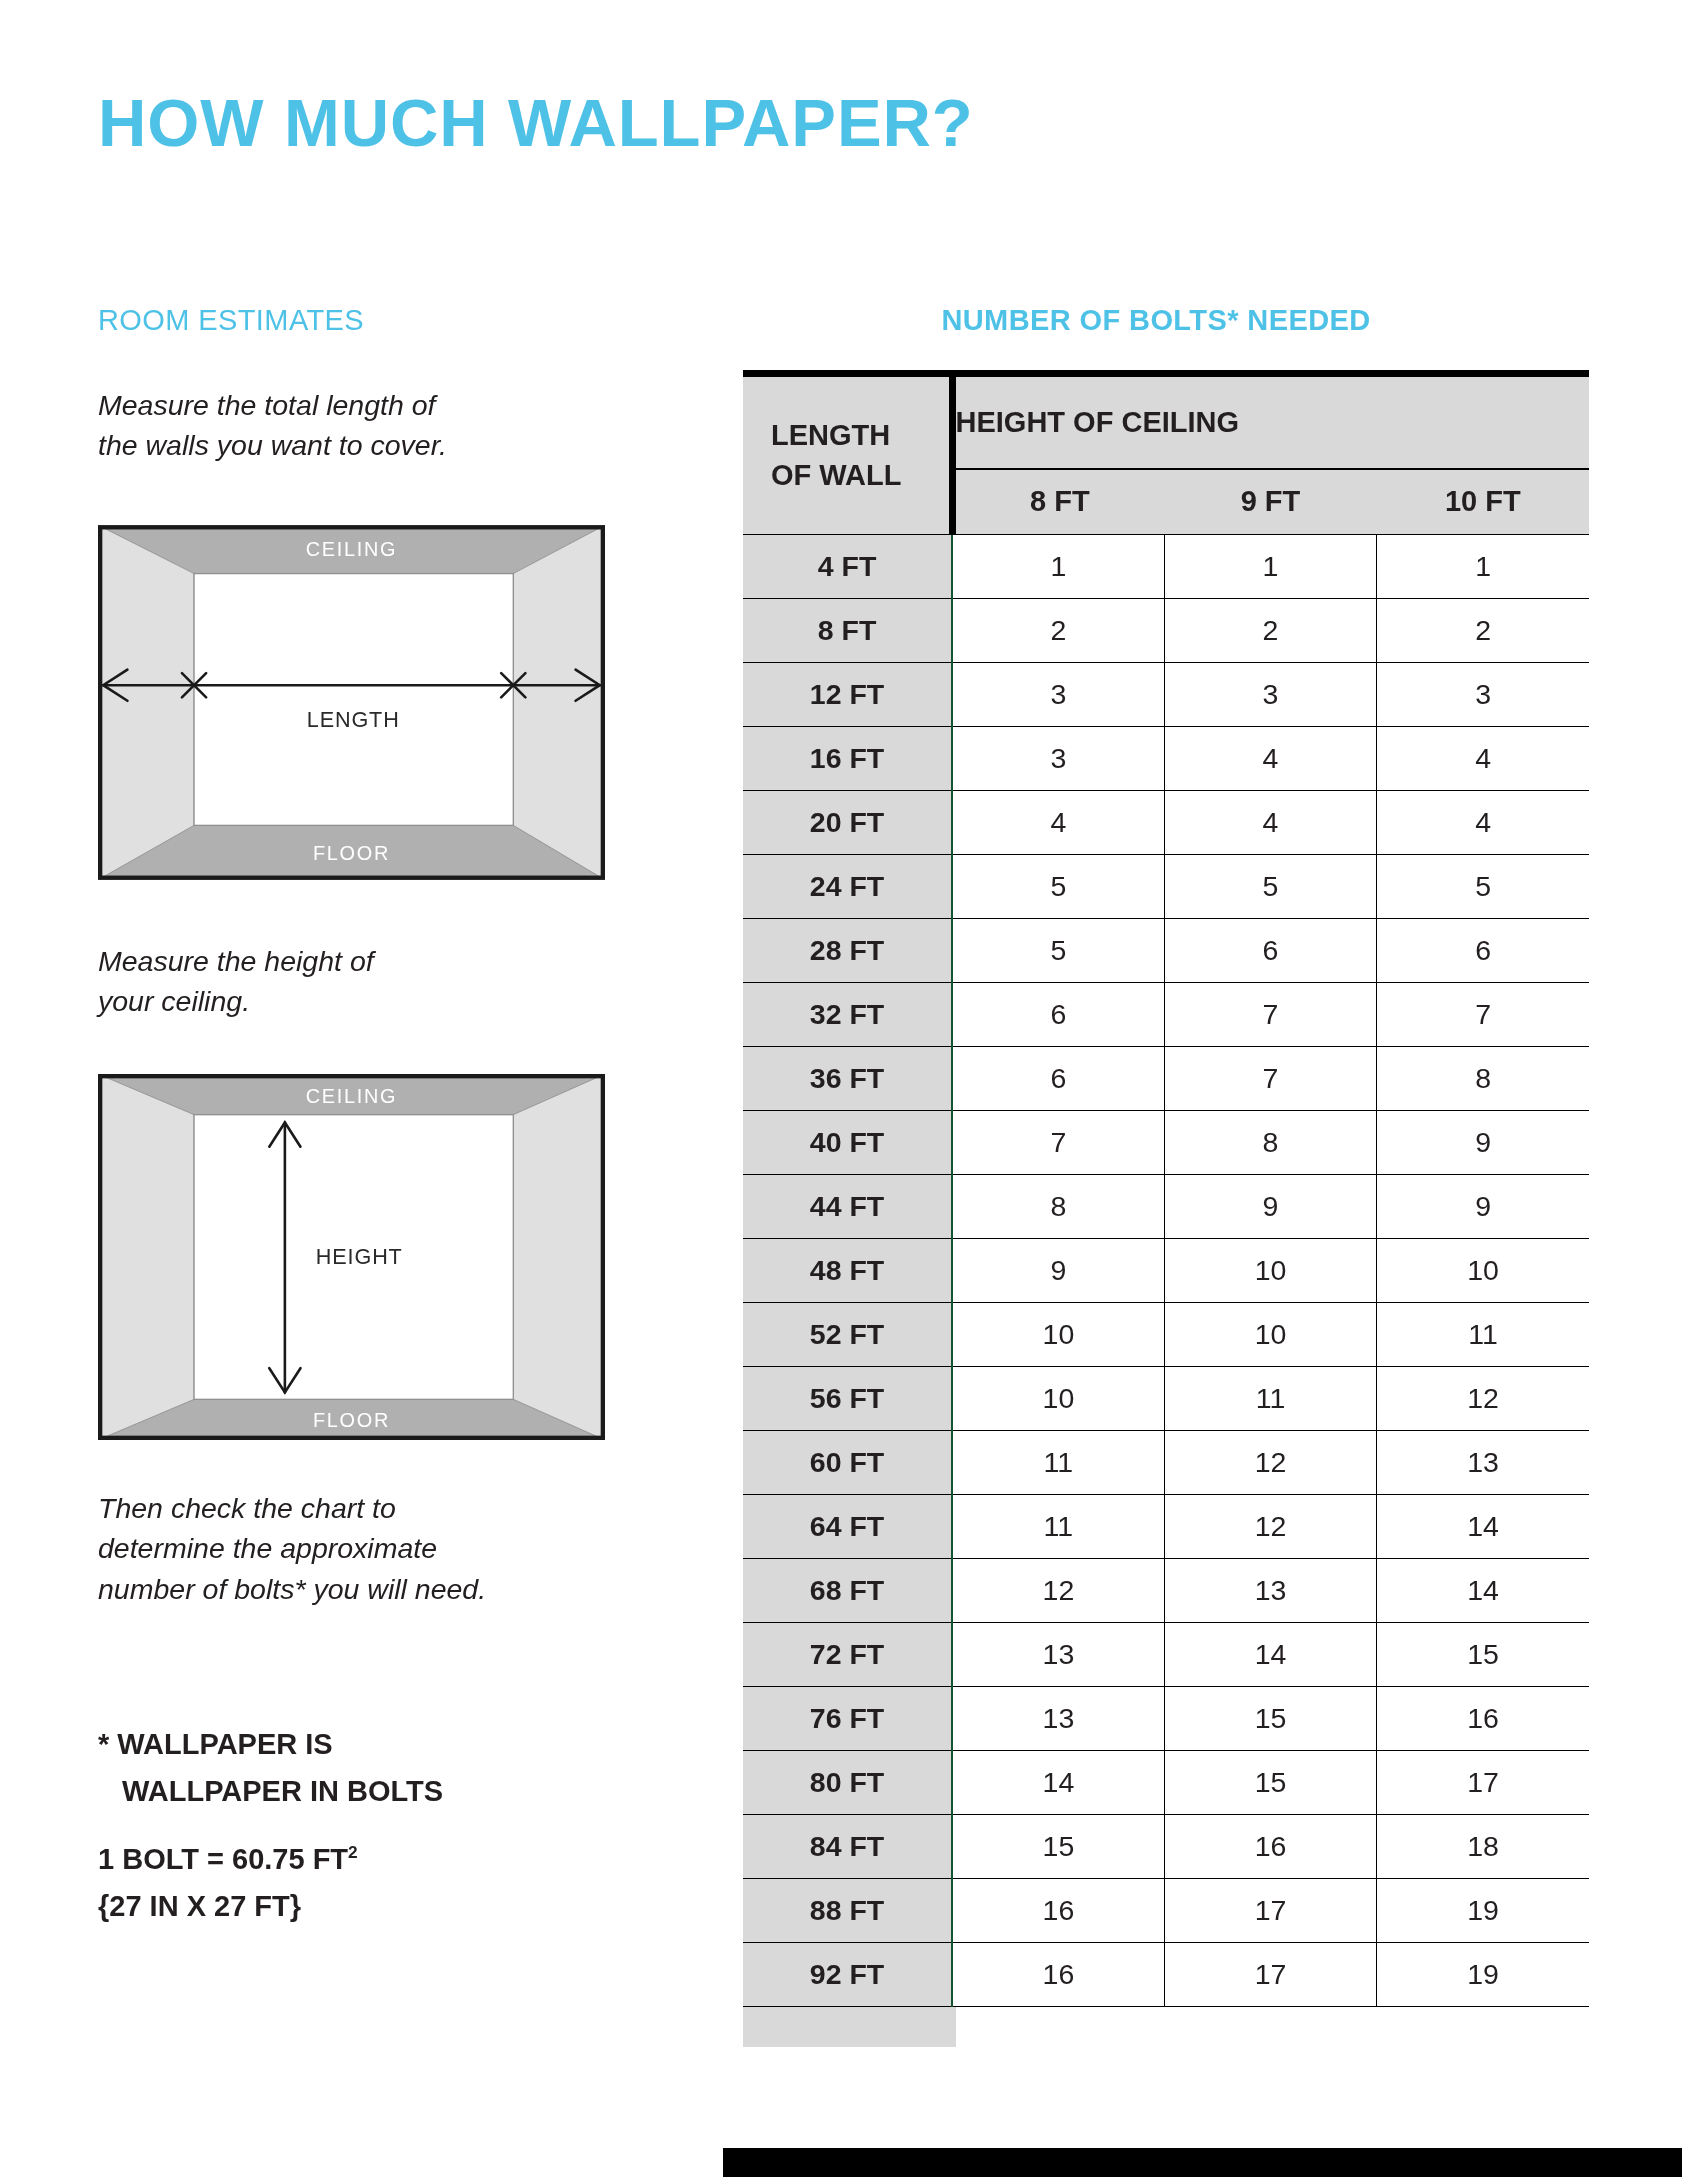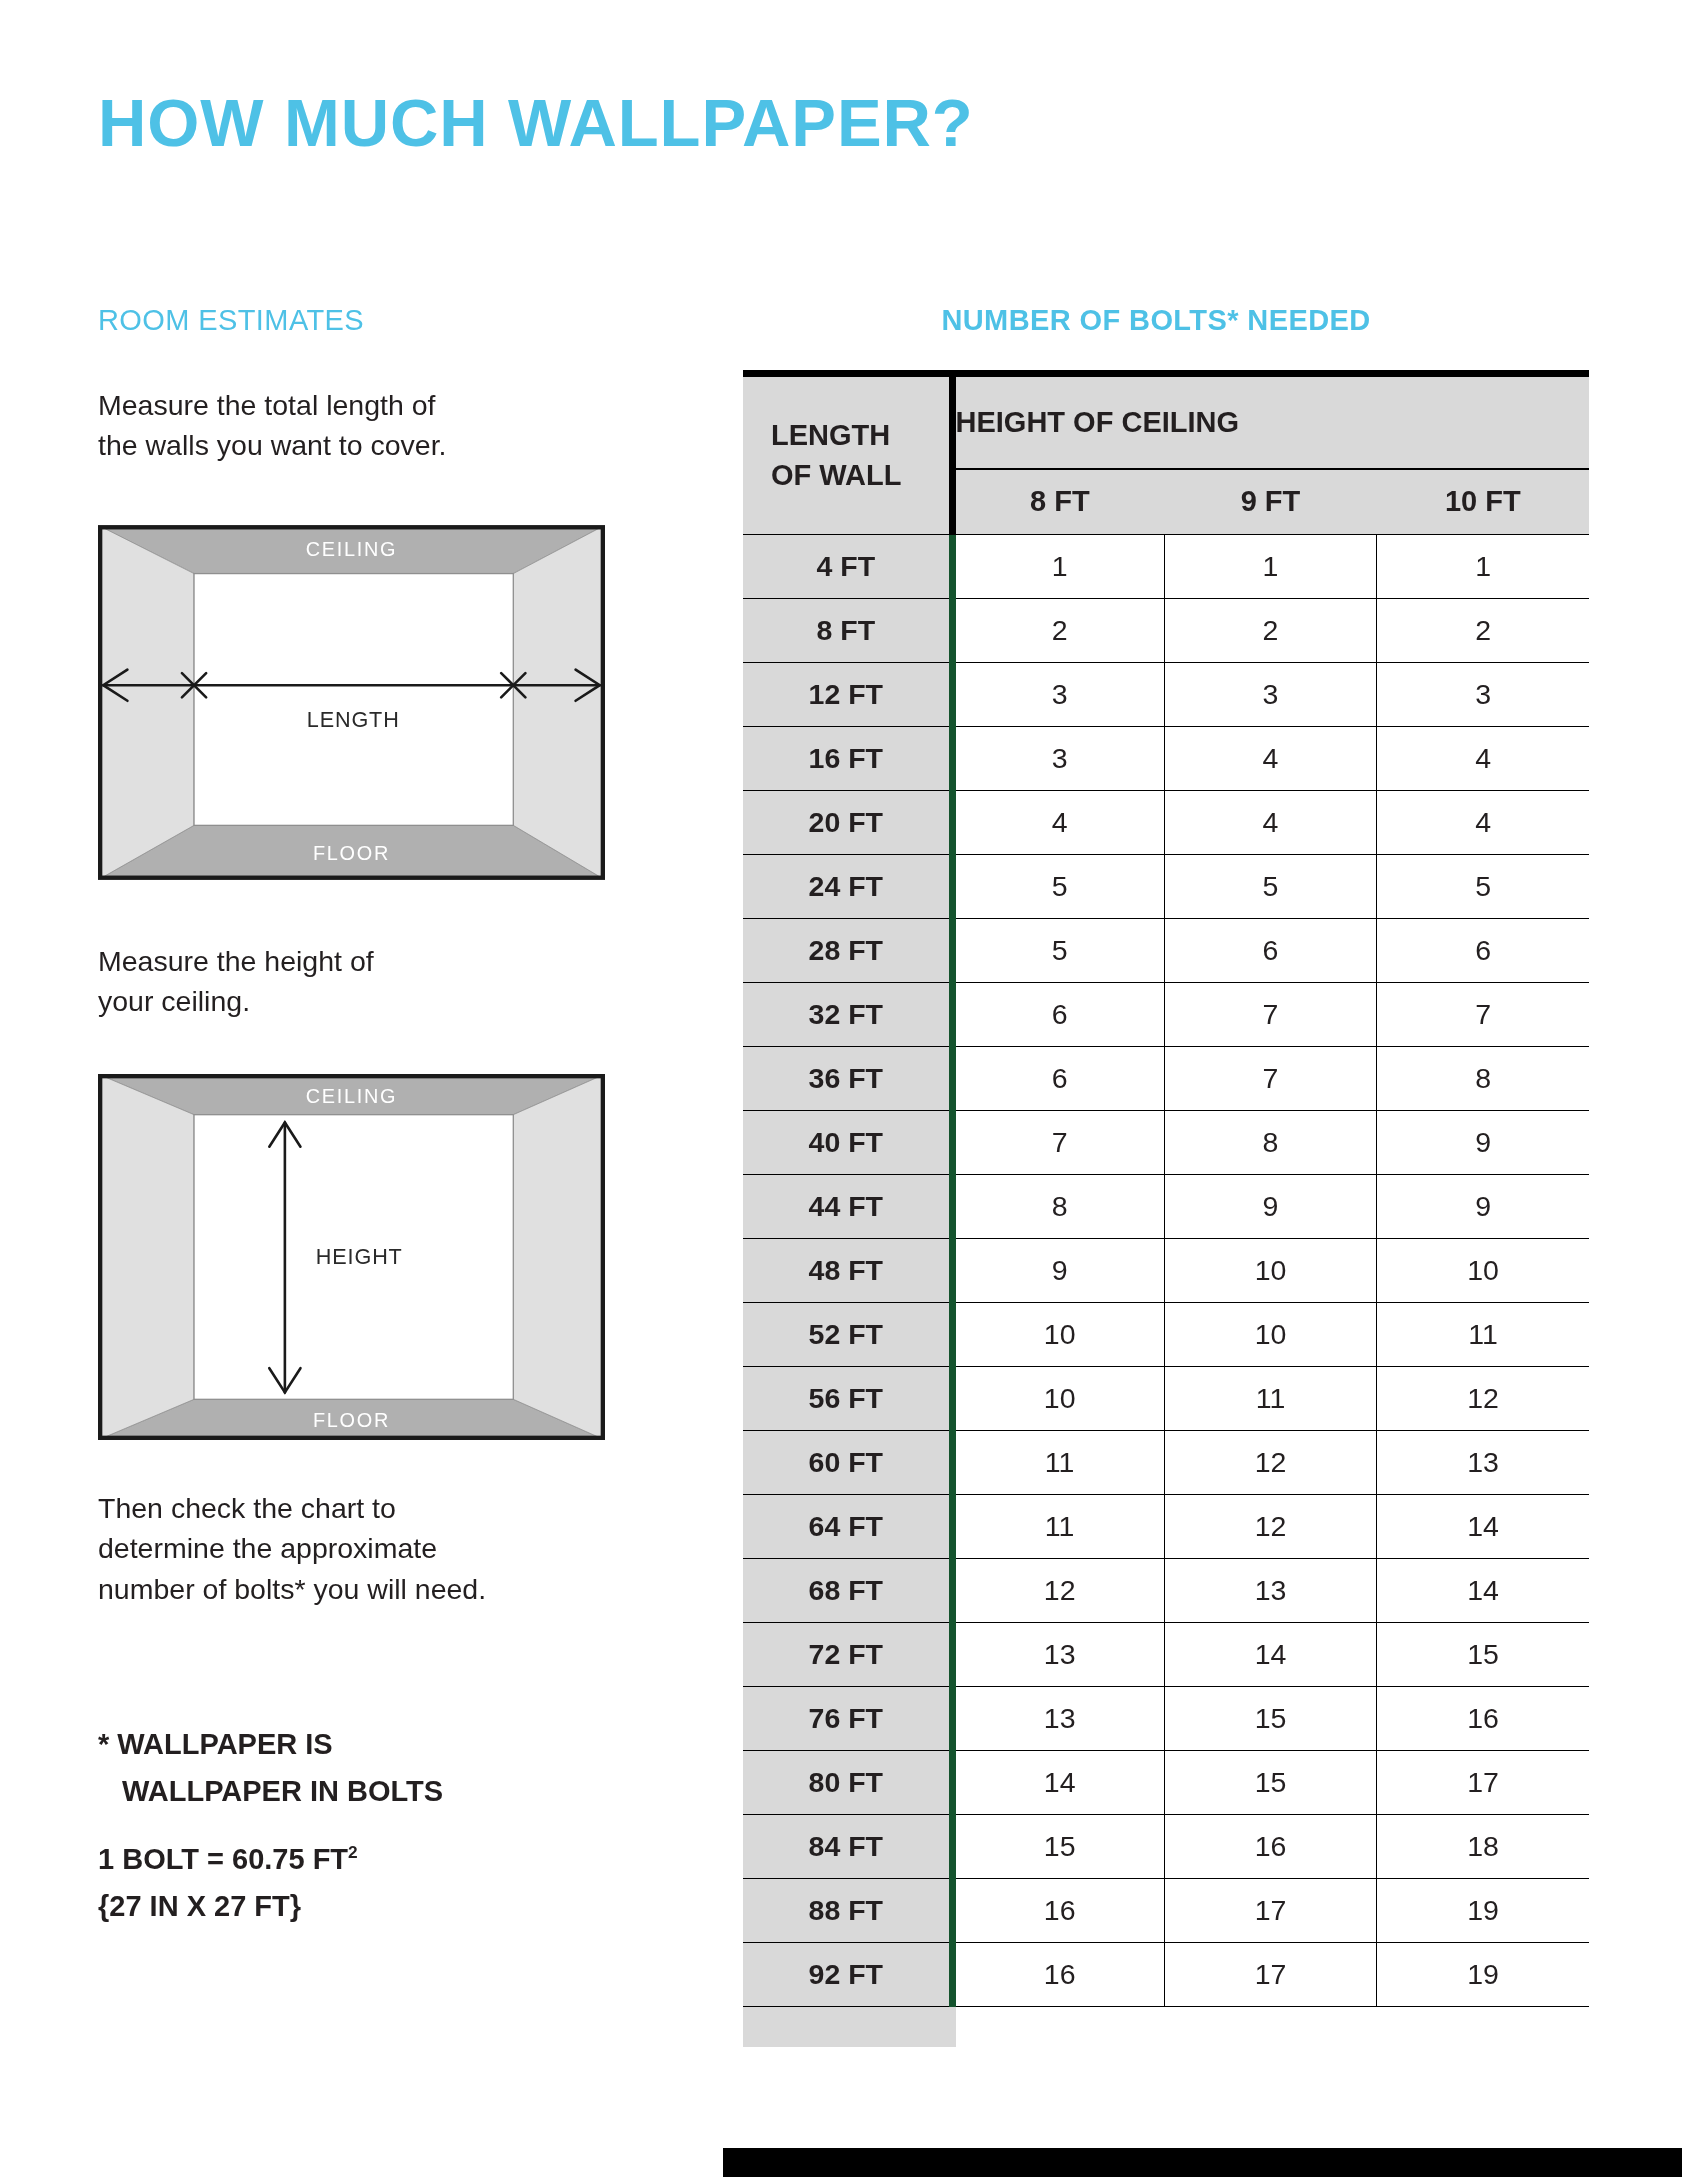--- a/index.html
+++ b/index.html
@@ -7,21 +7,21 @@
   * { margin:0; padding:0; box-sizing:border-box; }
   html, body { background:#ffffff; }
   body {
     width:1683px; height:2177px; position:relative; overflow:hidden;
     font-family:"Liberation Sans","DejaVu Sans",sans-serif; color:var(--ink);
   }
   .page-title { position:absolute; left:98px; top:84px; font-size:67px; font-weight:bold; color:var(--accent); letter-spacing:0.9px; }
 
   .left-col { position:absolute; left:98px; top:304px; width:536px; }
   .section-heading { font-size:29px; font-weight:normal; color:var(--accent); letter-spacing:0.4px; }
-  .step-text { font-size:28.5px; line-height:1.42; white-space:pre-line; color:var(--ink); }
+  .step-text { font-size:28.5px; line-height:1.42; white-space:pre-line; color:var(--ink);font-style:italic; }
   .room-diagram { display:block; }
   svg text { font-family:"Liberation Sans","DejaVu Sans",sans-serif; }
   .surface-label { fill:#ffffff; font-size:23px; letter-spacing:2px; }
   .measure-label { fill:#2a2a2a; font-size:25px; letter-spacing:1px; }
   .footnote { font-size:29px; font-weight:bold; line-height:1.62; }
   .footnote-line2 { padding-left:24px; }
   .formula { font-size:29px; font-weight:bold; line-height:1.62; }
   .formula sup { font-size:17.3px; vertical-align:super; line-height:0; }
   .mt-step1{margin-top:48px} .mt-d1{margin-top:59px} .mt-step2{margin-top:61px}
   .mt-d2{margin-top:52px} .mt-step3{margin-top:48px} .mt-foot{margin-top:112px} .mt-form{margin-top:21px}
@@ -35,21 +35,21 @@
     padding-left:28px; border-right:7px solid #000; white-space:pre-line;
     line-height:1.35; vertical-align:middle;
   }
   .group-header {
     background:var(--shade); font-weight:bold; font-size:29px; text-align:left;
     vertical-align:middle; border-bottom:2.6px solid #000; height:95px;
   }
   th.subheader { background:var(--shade); font-weight:bold; font-size:29px; text-align:center; vertical-align:middle; height:66px; }
   td.length-cell {
     background:var(--shade); font-weight:bold; font-size:28.5px; text-align:center;
-    vertical-align:middle; border-right:7px solid #14532d; border-top:1.7px solid #000; height:64px;
+    vertical-align:middle; border-right:2px solid #14532d; border-top:1.7px solid #000; height:64px;
   }
   td.value-cell {
     font-size:28.5px; text-align:center; vertical-align:middle;
     border-top:1.7px solid #000; border-left:1.7px solid #000; height:64px;
   }
   tbody tr:last-child td { border-bottom:1.7px solid #000; }
   .col1-stub { width:213px; height:40px; background:var(--shade); }
   .footer-bar { position:absolute; left:723px; top:2148px; width:960px; height:29px; background:#000; }
 </style>
 </head>

